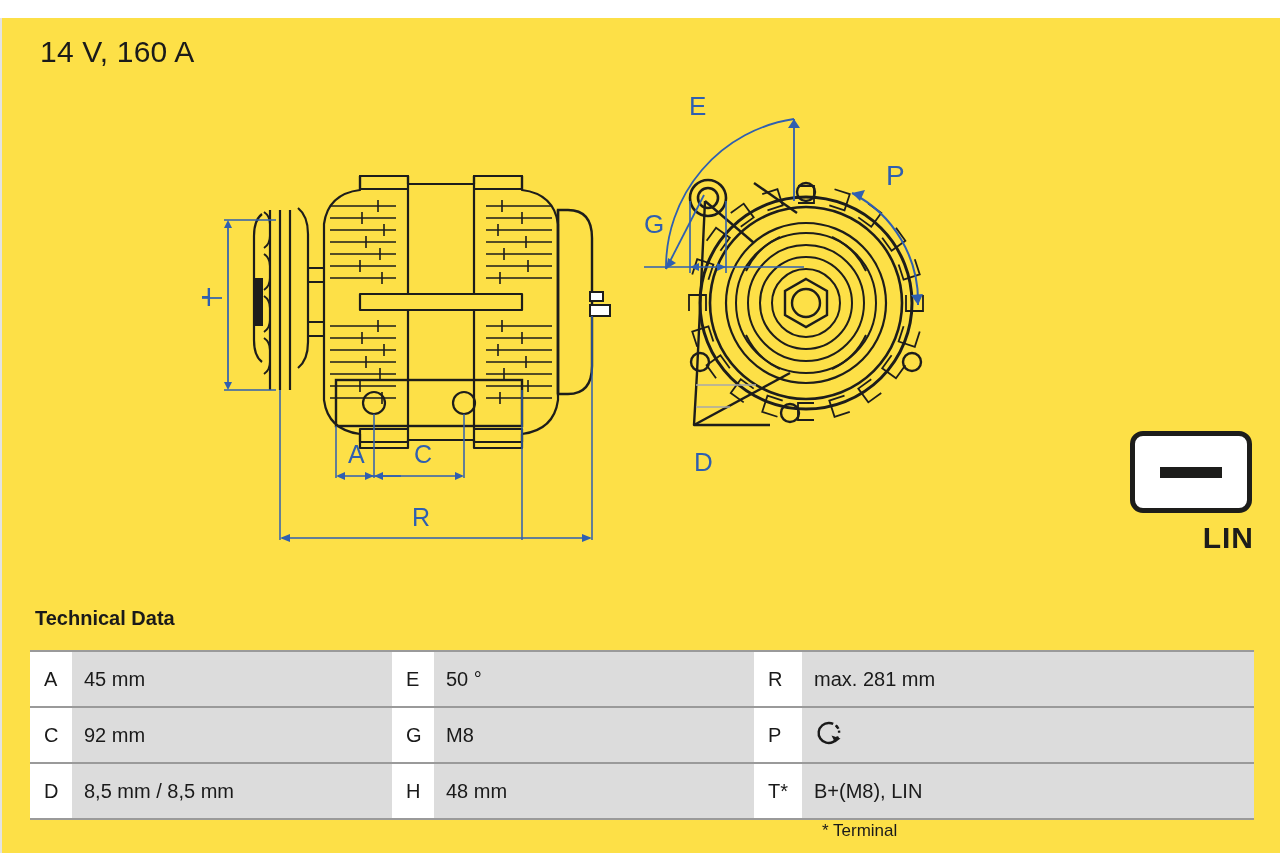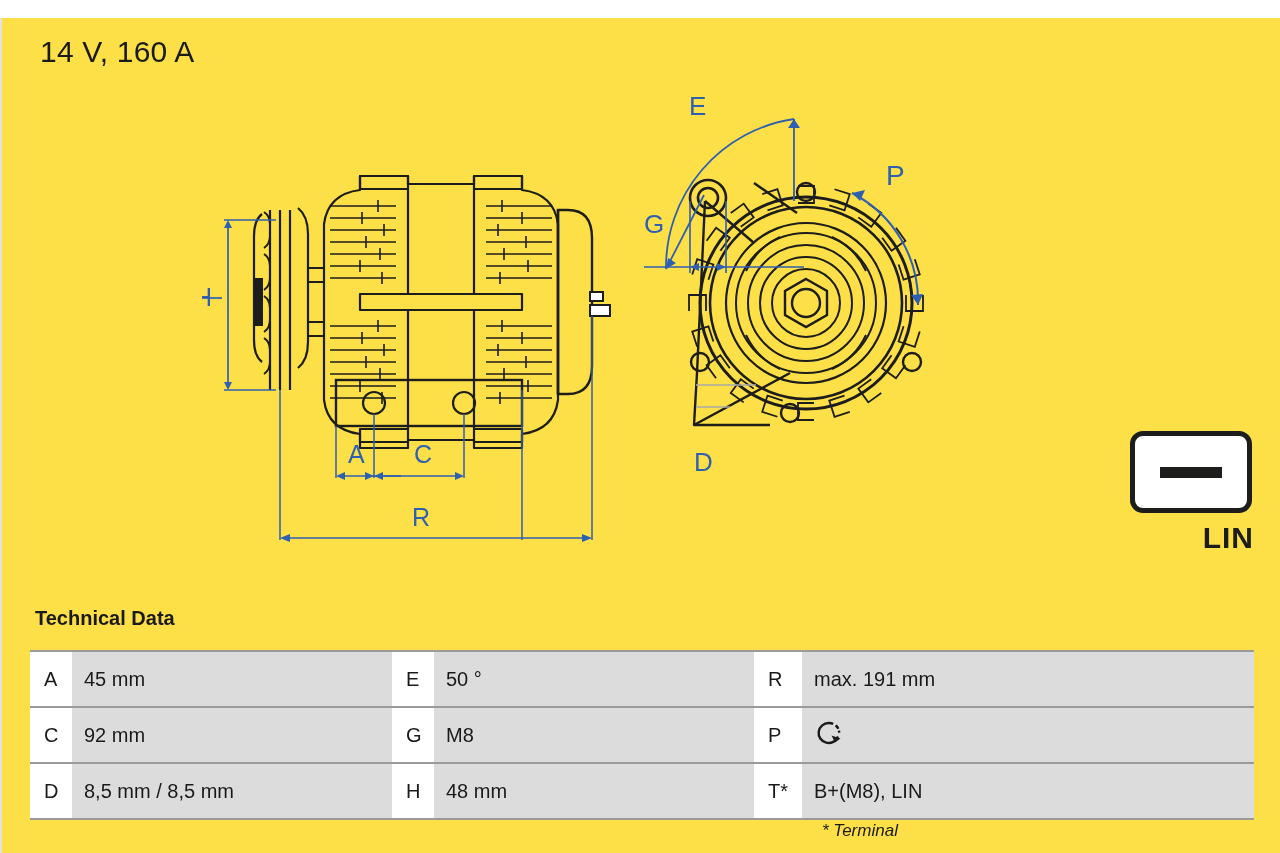--- a/index.html
+++ b/index.html
@@ -126,21 +126,20 @@
   .col-v3 { width: auto; }
 
   .rot-icon { display: inline-block; vertical-align: -6px; }
 
   .footnote {
     position: absolute;
     left: 820px;
     top: 803px;
     font-size: 17px;
     color: #1a1a1a;
-    font-style: italic;
   }
 </style>
 </head>
 <body>
 
 <div class="page">
 
   <div class="header-title">14 V, 160 A</div>
 
   <div class="drawings">
@@ -422,21 +421,21 @@
       <col class="col-k3">
         <col class="col-v3">
     </colgroup>
     <tbody>
       <tr>
         <td class="key">A</td>
         <td>45 mm</td>
         <td class="key">E</td>
         <td>50 °</td>
         <td class="key">R</td>
-        <td>max. 191 mm</td>
+        <td>max. 281 mm</td>
       </tr>
       <tr>
         <td class="key">C</td>
         <td>92 mm</td>
         <td class="key">G</td>
         <td>M8</td>
         <td class="key">P</td>
         <td>
           <span class="rot-icon">
             <svg width="30" height="30" viewBox="0 0 30 30">

